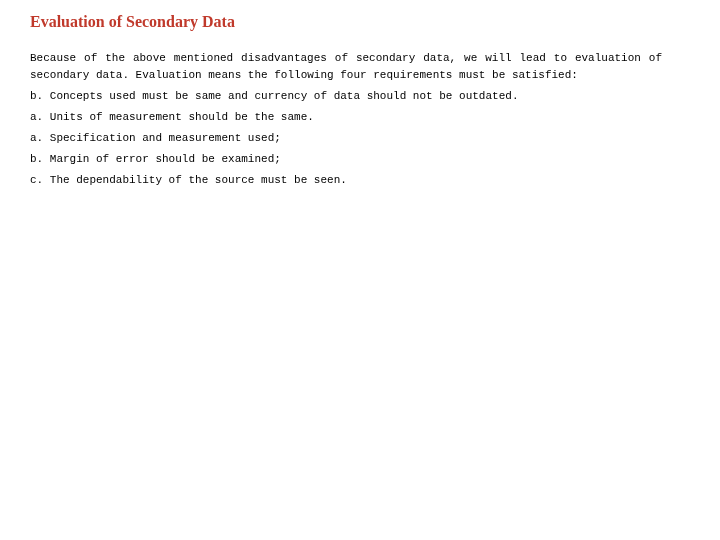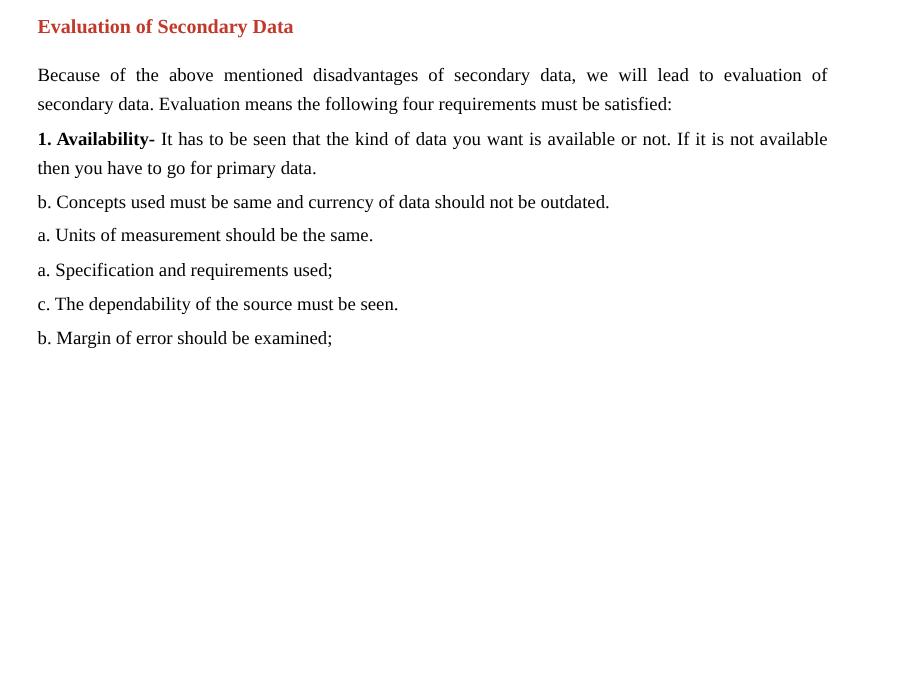--- a/index.html
+++ b/index.html
@@ -28,49 +28,46 @@
     .page-title {
       color: #c0392b;
       font-weight: bold;
       font-size: 16px;
       margin-bottom: 16px;
       font-family: 'Times New Roman', Times, serif;
     }
 
     .content-block {
       text-align: justify;
-      font-family: Liberation Serif, serif;
-      font-size: 15px;
+      font-family: Liberation Mono, monospace;
+      font-size: 11px;
       line-height: 1.55;
     }
 
     .content-block p {
       margin-bottom: 4px;
     }
 
     .bold-term {
       font-weight: bold;
     }
   </style>
 </head>
 <body>
 
 <div class="page-container">
   <div class="page-title">Evaluation of Secondary Data</div>
 
   <div class="content-block">
     <p>Because of the above mentioned disadvantages of secondary data, we will lead to evaluation of secondary data. Evaluation means the following four requirements must be satisfied:</p>
 
-    <p>
-      <span class="bold-term">1. </span><span class="bold-term">Availability-</span><span> It has to be seen that the kind of data you want is available or not. If it is not available then you have to go for primary data.</span>
-    </p>
 
 
     <p>b.  Concepts used must be same and currency of data should not be outdated.</p>
     <p>a. Units of measurement should be the same.</p>
 
 
-    <p>a. Specification and requirements used;</p>
+    <p>a. Specification and measurement used;</p>
+    <p>b. Margin of error should be examined;</p>
     <p>c. The dependability of the source must be seen.</p>
-    <p>b. Margin of error should be examined;</p>
 
   </div>
 </div>
 
 </body></html>

